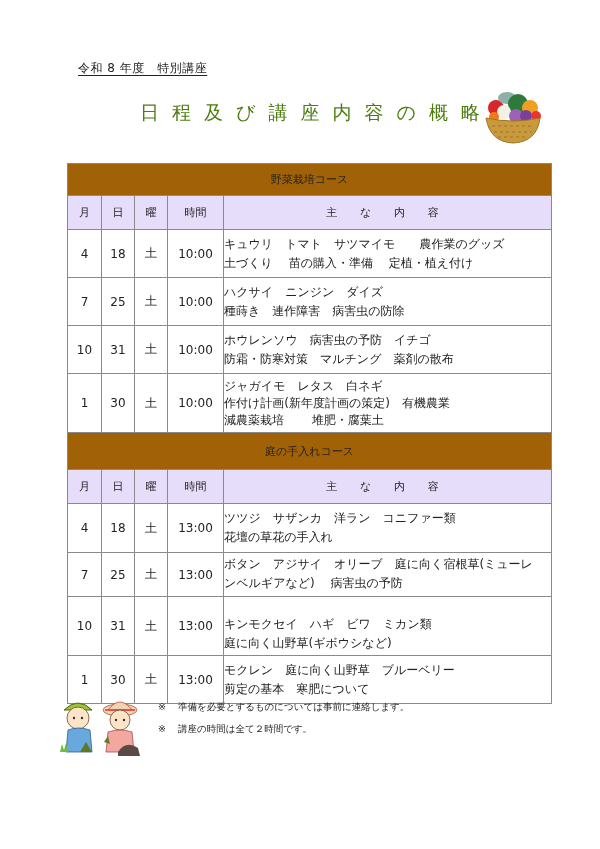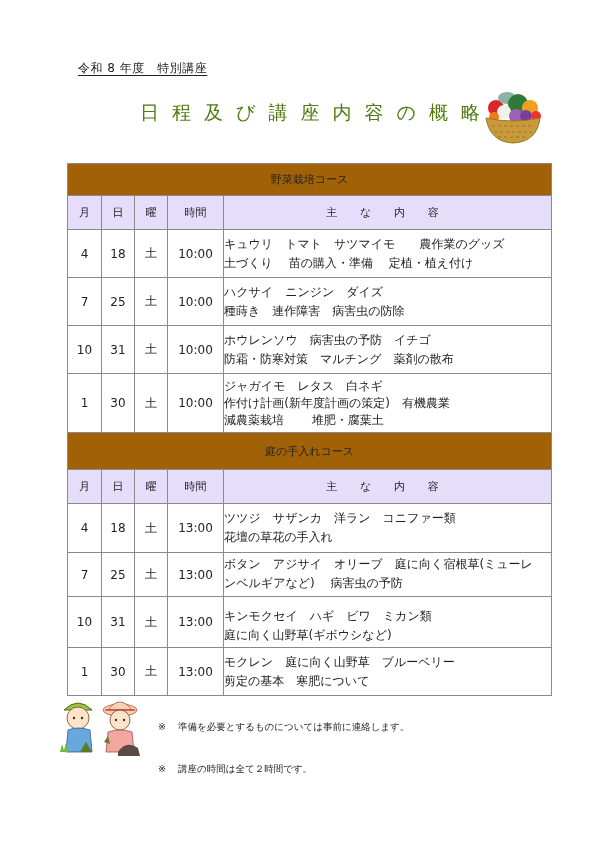--- a/index.html
+++ b/index.html
@@ -30,21 +30,21 @@
   }
   .course-row th { background: #a16207; height: 31px; text-align: center; font-size: 11px; }
   .head-row th { background: #e6ddfb; height: 33px; text-align: center; font-size: 11px; }
   .head-row th.content-h { letter-spacing: 10px; font-family: Liberation Serif, serif; }
   td.c { text-align: center; font-size: 12px; }
   td.content { padding: 4px 0 4px 16px; font-size: 12px; line-height: 19px; text-align: left; }
   td.content .line { display: block; white-space: nowrap; }
   .notes {
     position: absolute; left: 158px; top: 696px; font-size: 9.5px; line-height: 22px;
   }
-  .notes .note { display: block; margin-top: 20px; }
+  .notes .note { display: block; }
   .notes .mark { display: inline-block; width: 20px; }
   .kids { position: absolute; left: 58px; top: 696px; width: 88px; height: 62px; }
 </style>
 </head>
 <body>
 
 <div class="subtitle">令和 8 年度　特別講座</div>
 <div class="title">日程及び講座内容の概略</div>
 
 <svg class="basket" viewBox="0 0 62 60">
@@ -151,21 +151,21 @@
       <td class="content" style="padding-top:0;padding-bottom:2px;">
         <span class="line">ボタン　アジサイ　オリーブ　庭に向く宿根草(ミューレ</span>
         <span class="line">ンベルギアなど)　 病害虫の予防</span>
       </td>
     </tr>
     <tr style="height:44px">
       <td class="c">10</td>
       <td class="c">31</td>
       <td class="c">土</td>
       <td class="c">13:00</td>
-      <td class="content" style="padding-top:10px;padding-bottom:2px;">
+      <td class="content" style="padding-top:18px;padding-bottom:2px;">
         <span class="line">キンモクセイ　ハギ　ビワ　ミカン類</span>
         <span class="line">庭に向く山野草(ギボウシなど)</span>
       </td>
     </tr>
     <tr style="height:48px">
       <td class="c">1</td>
       <td class="c">30</td>
       <td class="c">土</td>
       <td class="c">13:00</td>
       <td class="content">

